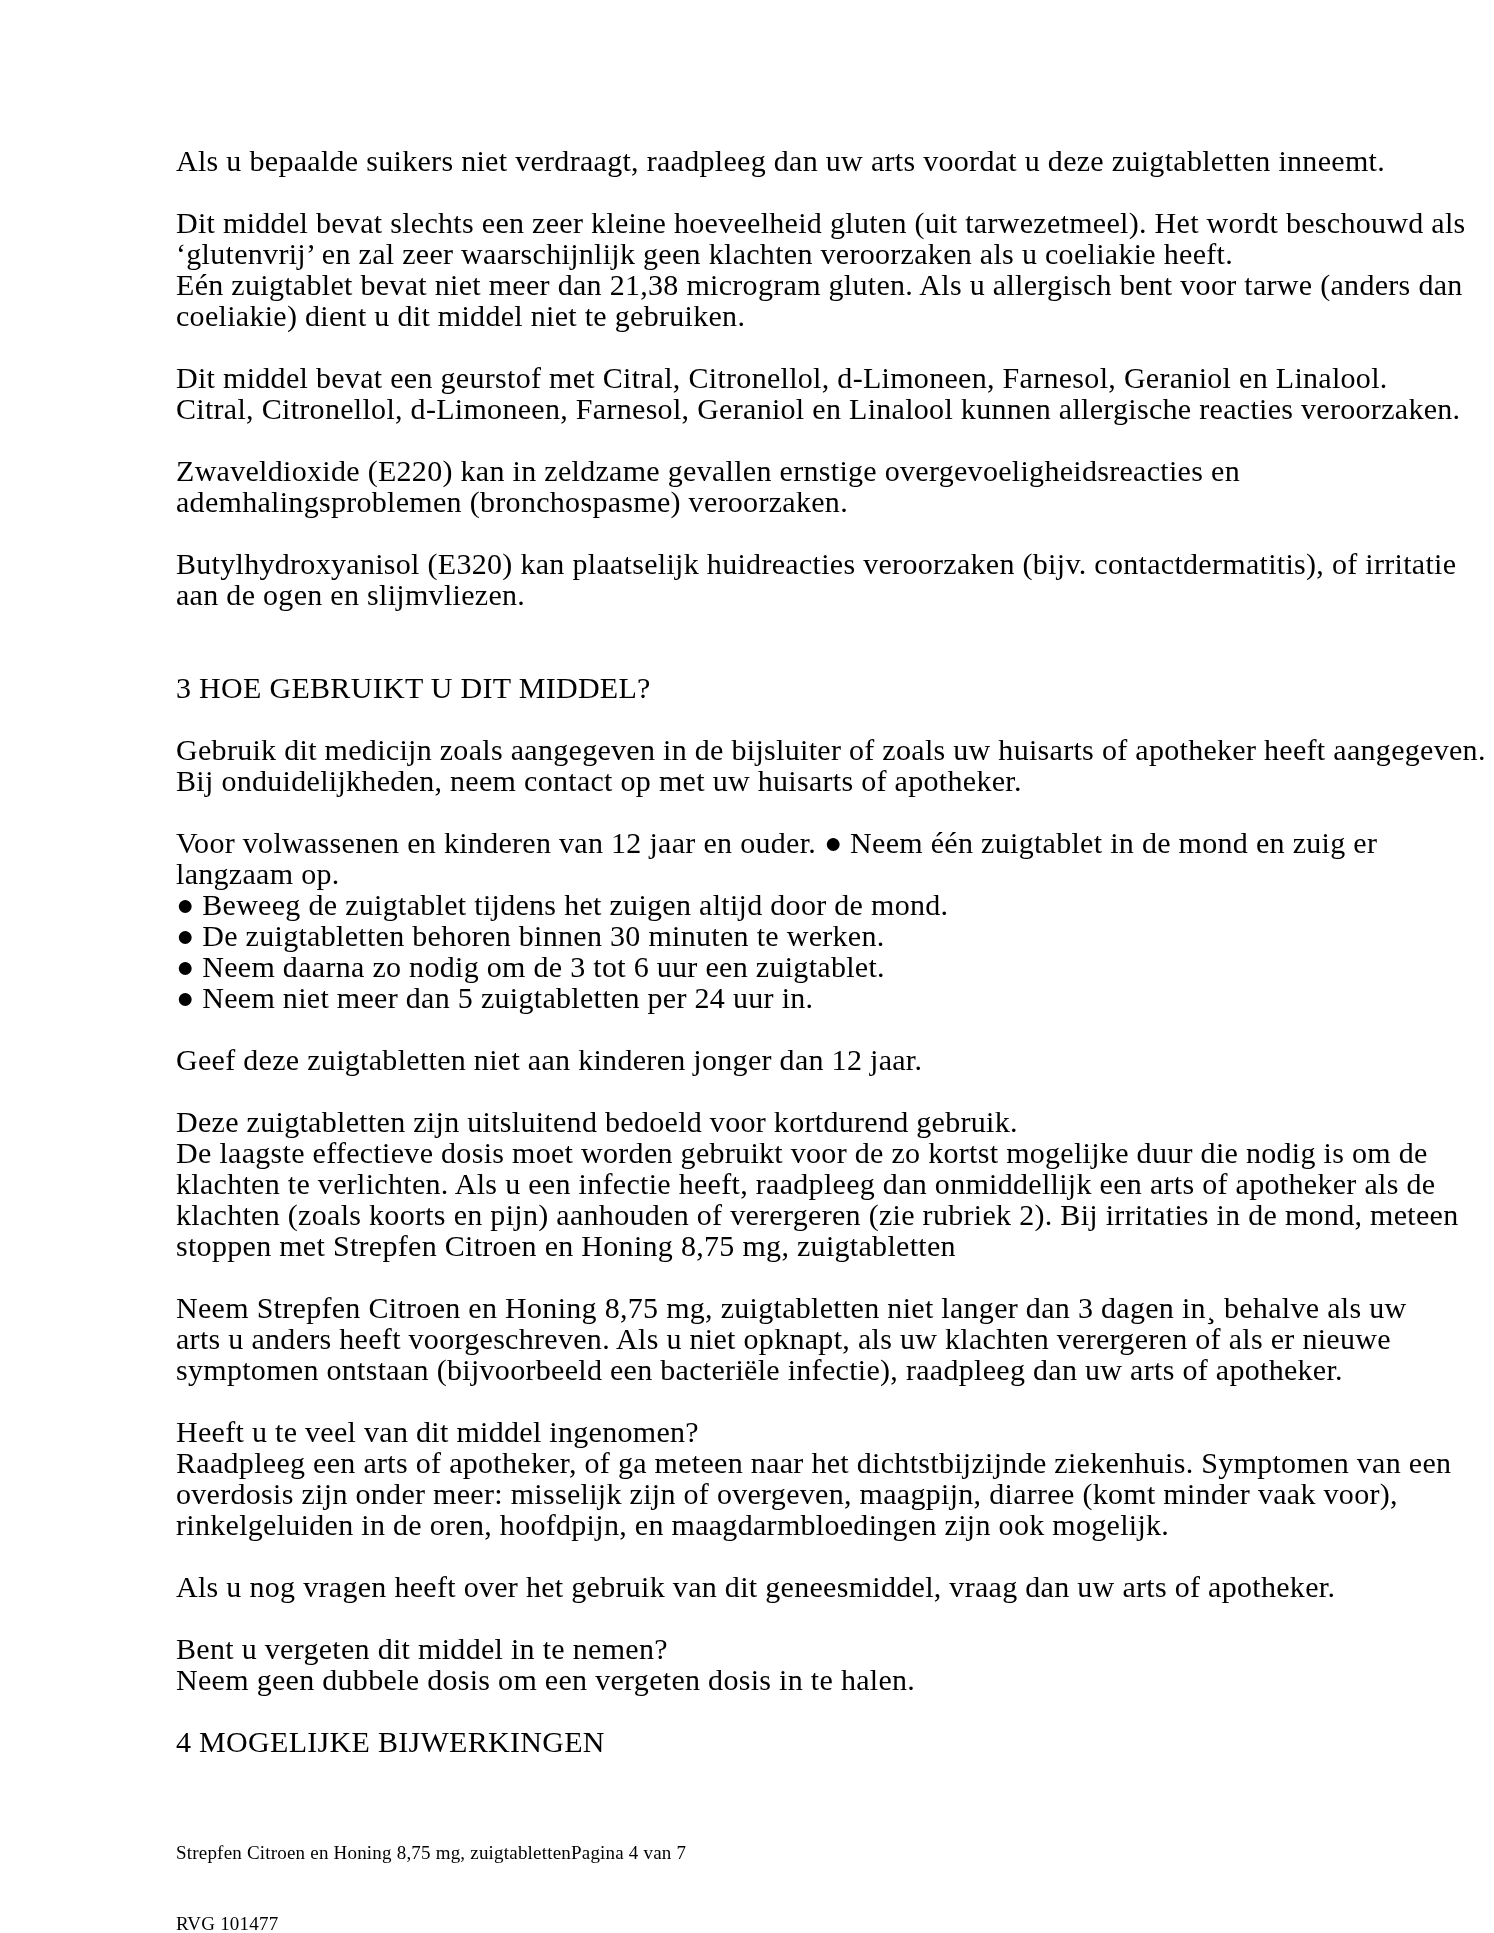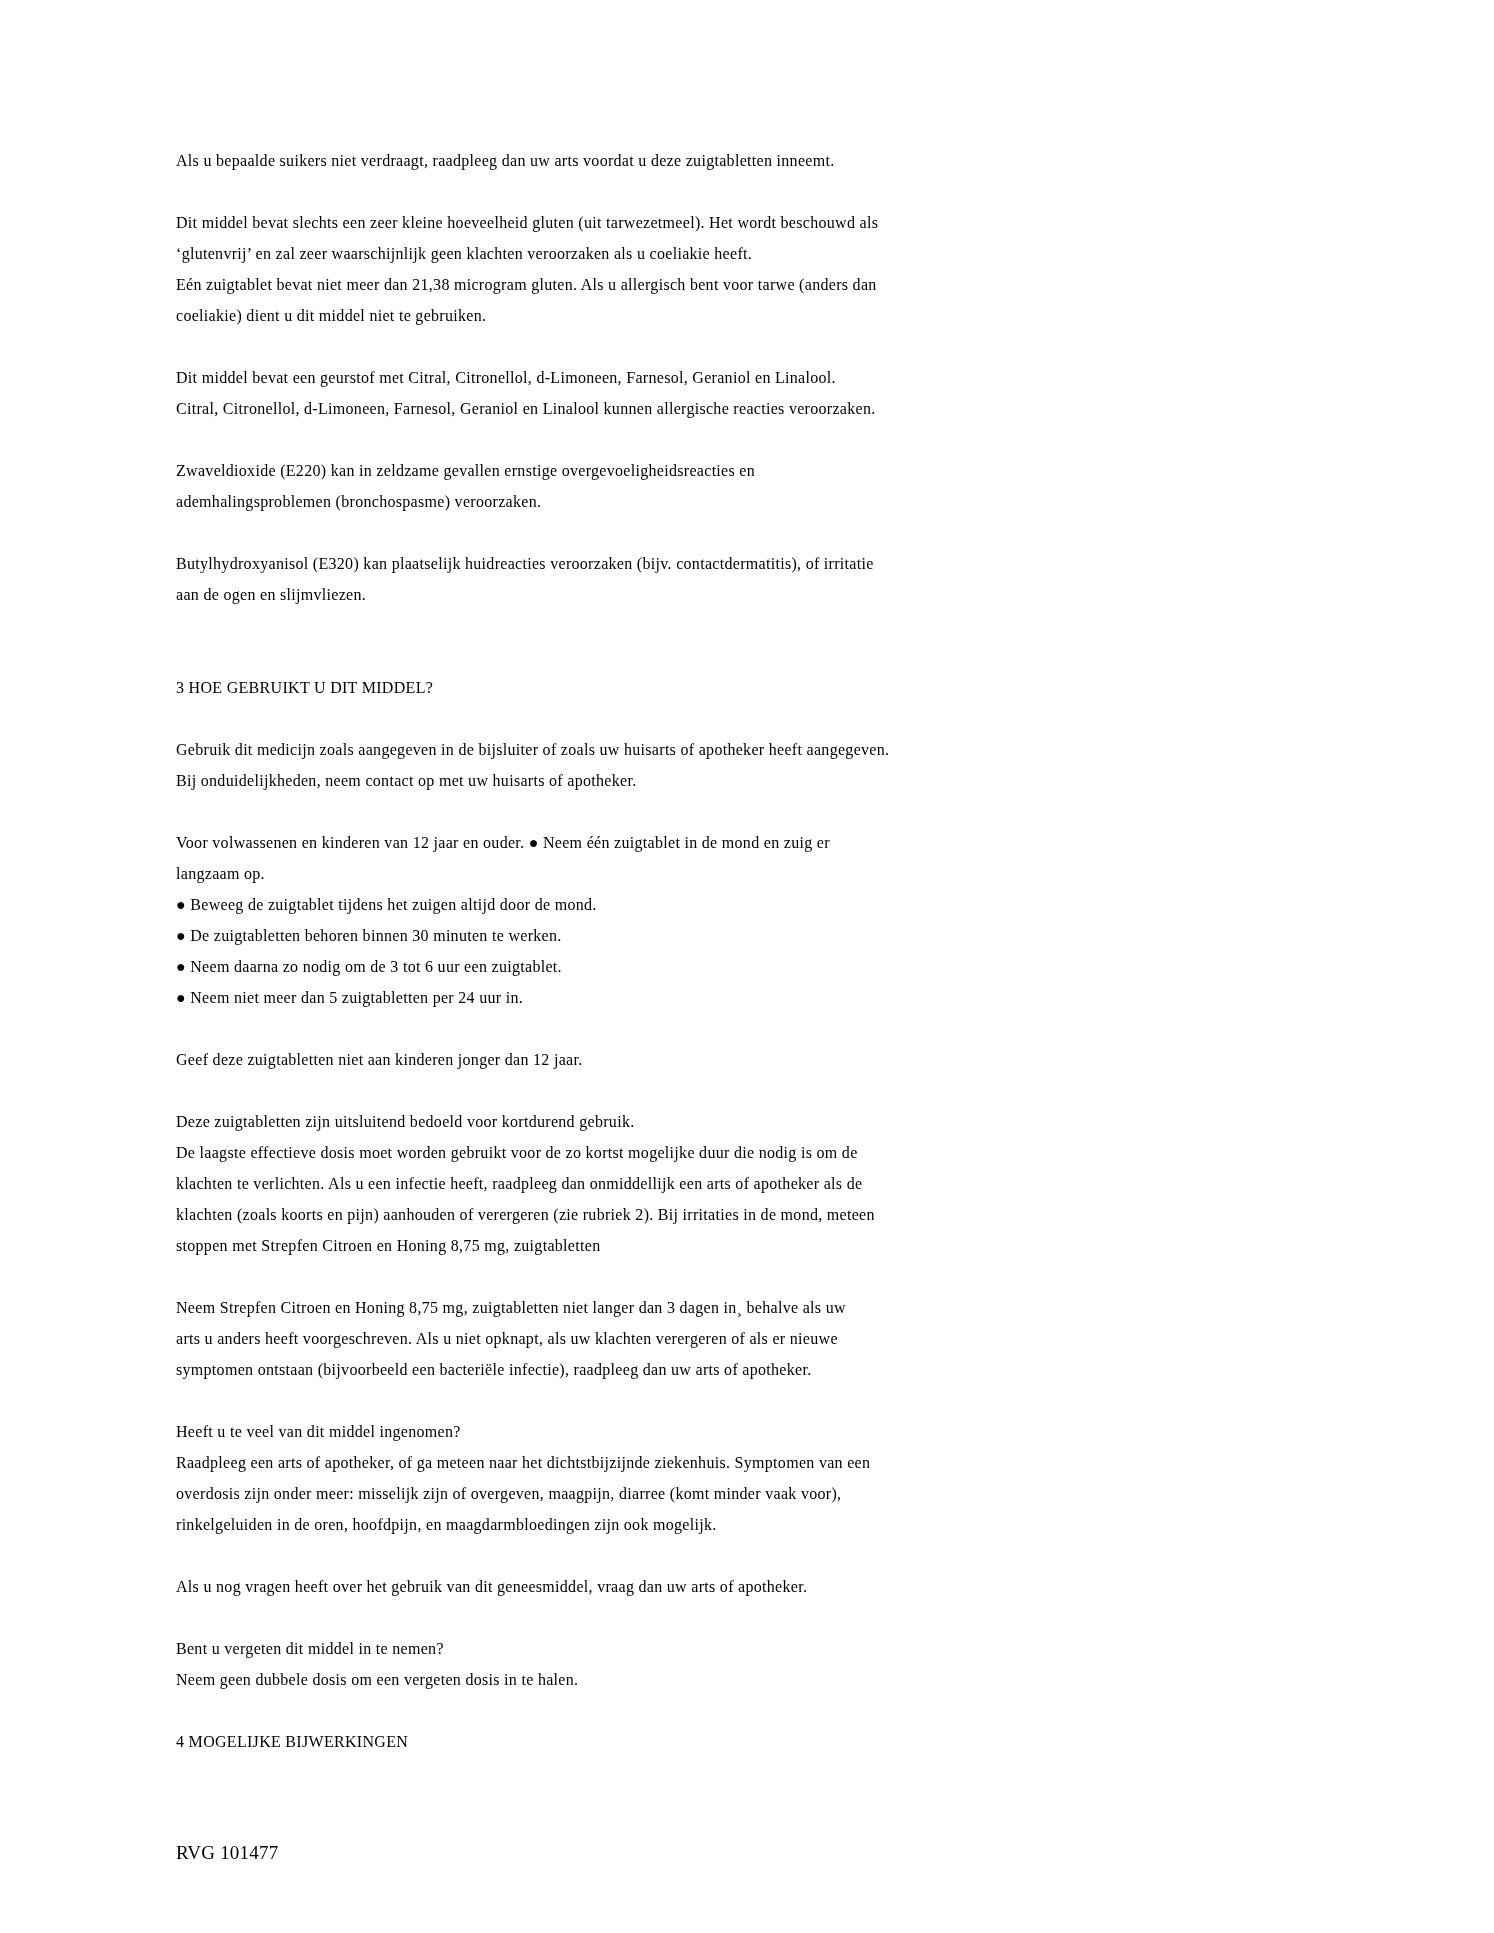--- a/index.html
+++ b/index.html
@@ -12,21 +12,21 @@
     background: #ffffff;
     color: #000000;
     position: relative;
     font-family: "Liberation Serif", serif;
     overflow: hidden;
   }
   .doc-body {
     position: absolute;
     left: 176px;
     top: 145px;
-    font-size: 16px;
+    font-size: 30px;
     line-height: 31px;
     letter-spacing: 0.3px;
     white-space: pre;
   }
   .line {
     white-space: pre;
   }
   .b {
     font-weight: normal;
   }
@@ -39,14 +39,15 @@
     letter-spacing: 0.2px;
     white-space: pre;
   }
 </style>
 </head>
 <body>
 
 <div class="doc-body"><div style="margin-top: 0px;"><div class="line"><span>Als u bepaalde suikers niet verdraagt, raadpleeg dan uw arts voordat u deze zuigtabletten inneemt.</span></div></div><div style="margin-top: 31px;"><div class="line"><span>Dit middel bevat slechts een zeer kleine hoeveelheid gluten (uit tarwezetmeel). Het wordt beschouwd als</span></div><div class="line"><span>‘glutenvrij’ en zal zeer waarschijnlijk geen klachten veroorzaken als u coeliakie heeft.</span></div><div class="line"><span>Eén zuigtablet bevat niet meer dan 21,38 microgram gluten. Als u allergisch bent voor tarwe (anders dan</span></div><div class="line"><span>coeliakie) dient u dit middel niet te gebruiken.</span></div></div><div style="margin-top: 31px;"><div class="line"><span>Dit middel bevat een geurstof met Citral, Citronellol, d-Limoneen, Farnesol, Geraniol en Linalool.</span></div><div class="line"><span>Citral, Citronellol, d-Limoneen, Farnesol, Geraniol en Linalool kunnen allergische reacties veroorzaken.</span></div></div><div style="margin-top: 31px;"><div class="line"><span>Zwaveldioxide (E220) kan in zeldzame gevallen ernstige overgevoeligheidsreacties en</span></div><div class="line"><span>ademhalingsproblemen (bronchospasme) veroorzaken.</span></div></div><div style="margin-top: 31px;"><div class="line"><span>Butylhydroxyanisol (E320) kan plaatselijk huidreacties veroorzaken (bijv. contactdermatitis), of irritatie</span></div><div class="line"><span>aan de ogen en slijmvliezen.</span></div></div><div style="margin-top: 62px;"><div class="line"><span class="b">3 HOE GEBRUIKT U DIT MIDDEL?</span></div></div><div style="margin-top: 31px;"><div class="line"><span>Gebruik dit medicijn zoals aangegeven in de bijsluiter of zoals uw huisarts of apotheker heeft aangegeven.</span></div><div class="line"><span>Bij onduidelijkheden, neem contact op met uw huisarts of apotheker.</span></div></div><div style="margin-top: 31px;"><div class="line"><span class="b">Voor volwassenen en kinderen van 12 jaar en ouder.</span><span> ● Neem één zuigtablet in de mond en zuig er</span></div><div class="line"><span>langzaam op.</span></div><div class="line"><span>● Beweeg de zuigtablet tijdens het zuigen altijd door de mond.</span></div><div class="line"><span>● De zuigtabletten behoren binnen 30 minuten te werken.</span></div><div class="line"><span>● Neem daarna zo nodig om de 3 tot 6 uur een zuigtablet.</span></div><div class="line"><span class="b">● Neem niet meer dan 5 zuigtabletten per 24 uur in.</span></div></div><div style="margin-top: 31px;"><div class="line"><span>Geef deze zuigtabletten niet aan kinderen jonger dan 12 jaar.</span></div></div><div style="margin-top: 31px;"><div class="line"><span class="b">Deze zuigtabletten zijn uitsluitend bedoeld voor kortdurend gebruik.</span></div><div class="line"><span>De laagste effectieve dosis moet worden gebruikt voor de zo kortst mogelijke duur die nodig is om de</span></div><div class="line"><span>klachten te verlichten. Als u een infectie heeft, raadpleeg dan onmiddellijk een arts of apotheker als de</span></div><div class="line"><span>klachten (zoals koorts en pijn) aanhouden of verergeren (zie rubriek 2). Bij irritaties in de mond, meteen</span></div><div class="line"><span>stoppen met Strepfen Citroen en Honing 8,75 mg, zuigtabletten</span></div></div><div style="margin-top: 31px;"><div class="line"><span class="b">Neem Strepfen Citroen en Honing 8,75 mg, zuigtabletten niet langer dan 3 dagen in</span><span>¸ behalve als uw</span></div><div class="line"><span>arts u anders heeft voorgeschreven. Als u niet opknapt, als uw klachten verergeren of als er nieuwe</span></div><div class="line"><span>symptomen ontstaan (bijvoorbeeld een bacteriële infectie), raadpleeg dan uw arts of apotheker.</span></div></div><div style="margin-top: 31px;"><div class="line"><span class="b">Heeft u te veel van dit middel ingenomen?</span></div><div class="line"><span>Raadpleeg een arts of apotheker, of ga meteen naar het dichtstbijzijnde ziekenhuis. Symptomen van een</span></div><div class="line"><span>overdosis zijn onder meer: misselijk zijn of overgeven, maagpijn, diarree (komt minder vaak voor),</span></div><div class="line"><span>rinkelgeluiden in de oren, hoofdpijn, en maagdarmbloedingen zijn ook mogelijk.</span></div></div><div style="margin-top: 31px;"><div class="line"><span>Als u nog vragen heeft over het gebruik van dit geneesmiddel, vraag dan uw arts of apotheker.</span></div></div><div style="margin-top: 31px;"><div class="line"><span class="b">Bent u vergeten dit middel in te nemen?</span></div><div class="line"><span>Neem geen dubbele dosis om een vergeten dosis in te halen.</span></div></div><div style="margin-top: 31px;"><div class="line"><span class="b">4 MOGELIJKE BIJWERKINGEN</span></div></div></div>
 
 <div class="page-footer">
+  <div class="line">Strepfen Citroen en Honing 8,75 mg, zuigtablettenPagina 4 van 7</div>
   <div class="line">RVG 101477</div>
 </div>
 
 </body></html>

